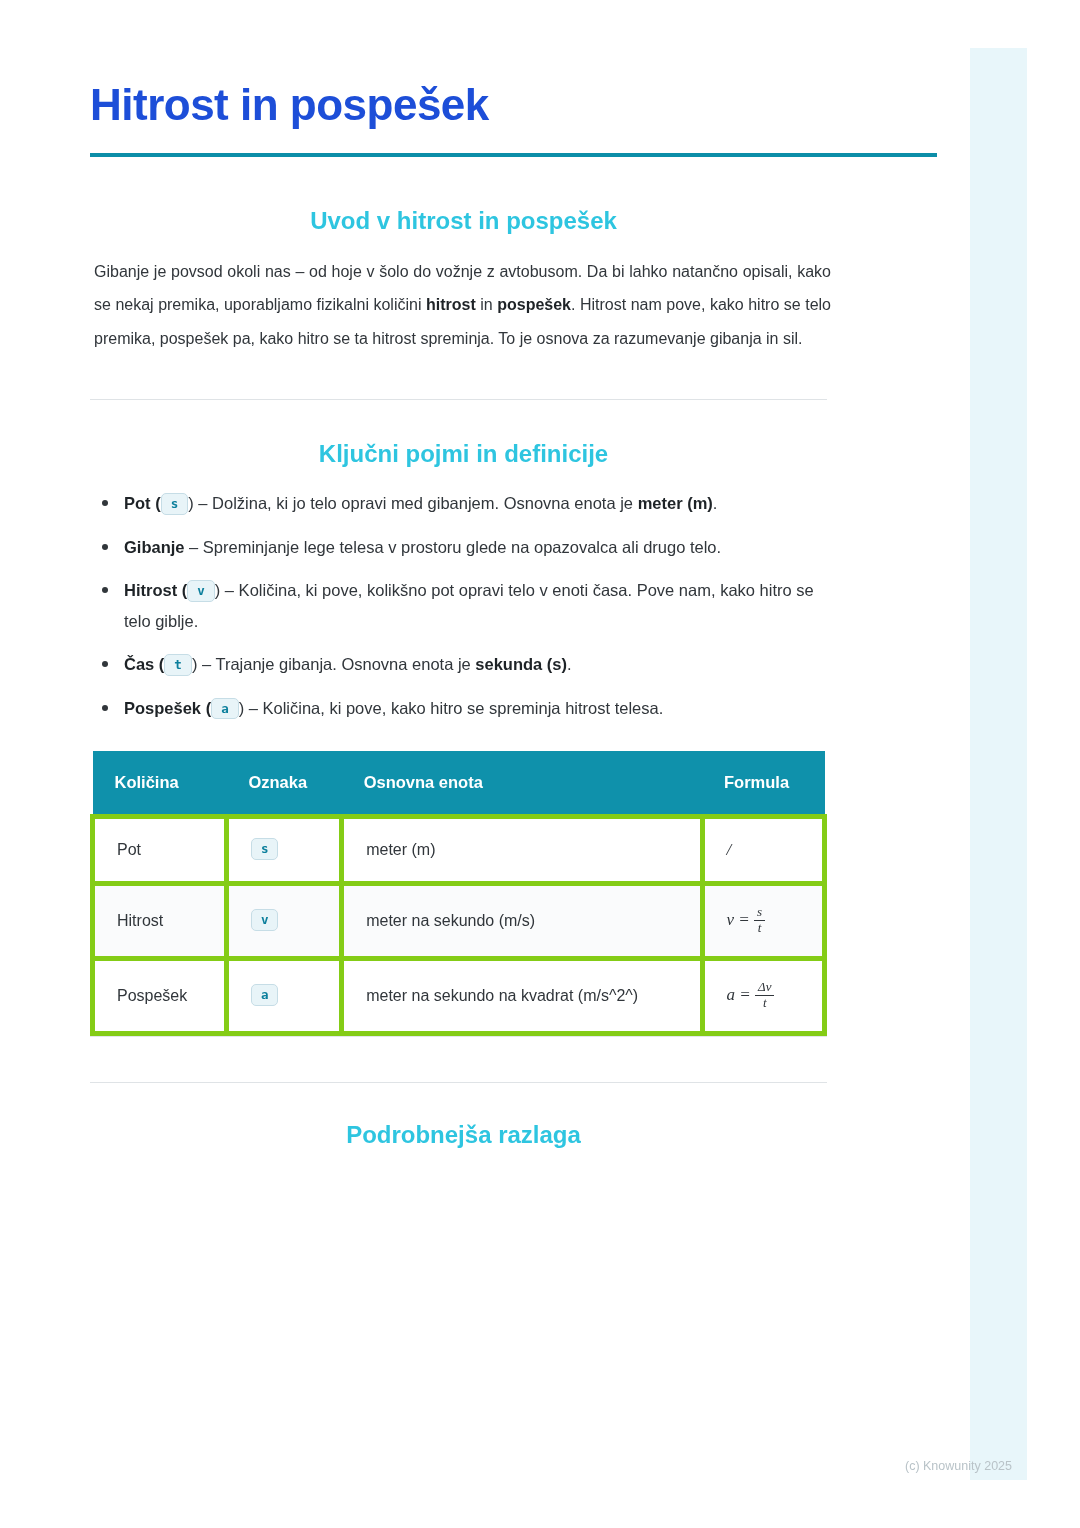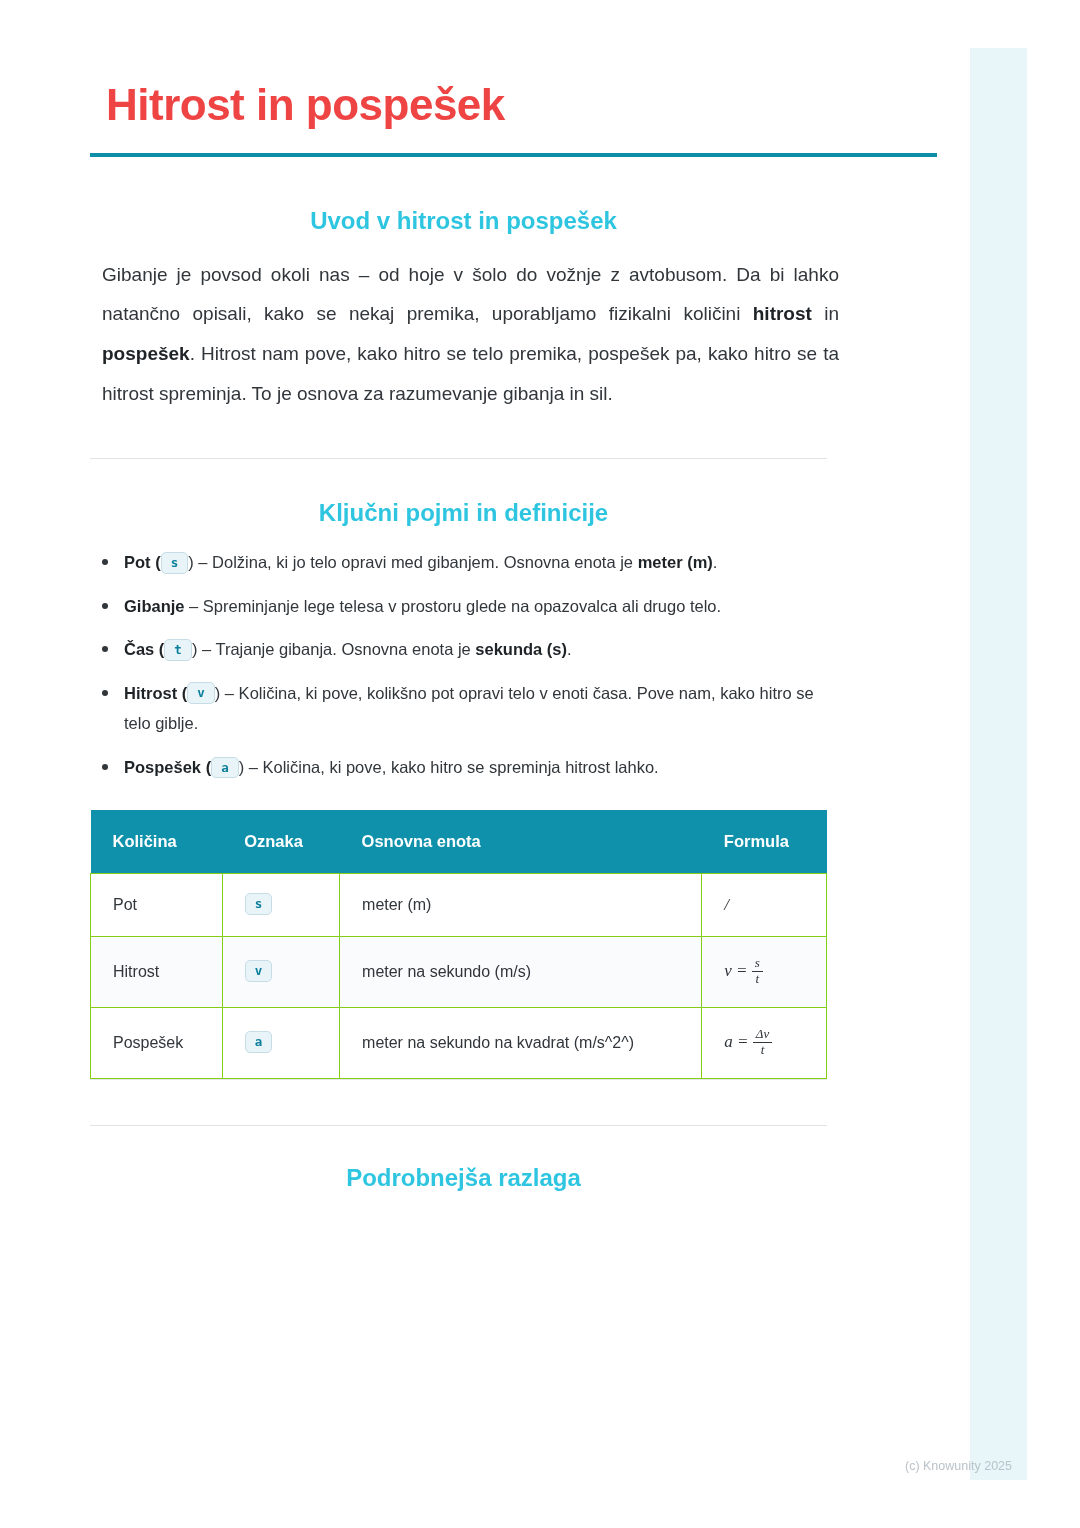--- a/index.html
+++ b/index.html
@@ -28,43 +28,43 @@
   .content {
     position: absolute;
     left: 90px;
     top: 80px;
     width: 747px;
   }
   h1.doc-title {
     font-size: 44px;
     line-height: 1.15;
     font-weight: bold;
-    color: #ef4444;
-    margin: 0 0 22px 16px;
+    color: #1d4ed8;
+    margin: 0 0 22px 0;
     letter-spacing: -0.5px;
   }
   .title-rule {
     height: 4px;
     background: #0c8ea8;
     width: 847px;
     margin-left: 0;
     margin-bottom: 50px;
   }
   h2.section {
     font-size: 24px;
     font-weight: bold;
     color: #2ec5e0;
     margin: 0 0 20px 0;
     text-align: center;
   }
   p.body-text {
-    font-size: 19px;
+    font-size: 16px;
     line-height: 2.1;
     color: #31363b;
-    margin: 12px;
+    margin: 4px;
     text-align: justify;
     width: 737px;
   }
   p.body-text b { font-weight: bold; color: #1e2327; }
   .divider {
     height: 1px;
     background: #dfe3e6;
     margin: 44px 0 40px 0;
     width: 737px;
   }
@@ -117,21 +117,21 @@
   table.qtable thead th {
     background: #0f91ab;
     color: #ffffff;
     font-weight: bold;
     font-size: 16.5px;
     text-align: left;
     padding: 22px 22px;
     border: none;
   }
   table.qtable tbody td {
-    border: 1px solid #84cc16;
+    border: 5px solid #84cc16;
     padding: 20px 22px;
     color: #31363b;
     vertical-align: middle;
     background: #ffffff;
   }
   table.qtable tbody tr:nth-child(even) td { background: #fafbfc; }
   td.col-sym { text-align: left; }
   td.col-formula { font-family: "Liberation Serif", serif; font-style: italic; font-size: 17px; }
   .frac {
     display: inline-block;
@@ -170,23 +170,23 @@
     <h2 class="section">Uvod v hitrost in pospešek</h2>
     <p class="body-text"><span>Gibanje je povsod okoli nas – od hoje v šolo do vožnje z avtobusom. Da bi lahko natančno opisali, kako se nekaj premika, uporabljamo fizikalni količini </span><b>hitrost</b><span> in </span><b>pospešek</b><span>. Hitrost nam pove, kako hitro se telo premika, pospešek pa, kako hitro se ta hitrost spreminja. To je osnova za razumevanje gibanja in sil.</span></p>
 
     <div class="divider"></div>
 
     <h2 class="section">Ključni pojmi in definicije</h2>
 
     <ul class="terms">
       <li><b>Pot (</b><span class="sym">s</span><span>) – Dolžina, ki jo telo opravi med gibanjem. Osnovna enota je </span><b>meter (m)</b><span>.</span></li>
       <li><b>Gibanje</b><span> – Spreminjanje lege telesa v prostoru glede na opazovalca ali drugo telo.</span></li>
+      <li><b>Hitrost (</b><span class="sym">v</span><span>) – Količina, ki pove, kolikšno pot opravi telo v enoti časa. Pove nam, kako hitro se telo giblje.</span></li>
       <li><b>Čas (</b><span class="sym">t</span><span>) – Trajanje gibanja. Osnovna enota je </span><b>sekunda (s)</b><span>.</span></li>
-      <li><b>Hitrost (</b><span class="sym">v</span><span>) – Količina, ki pove, kolikšno pot opravi telo v enoti časa. Pove nam, kako hitro se telo giblje.</span></li>
-      <li><b>Pospešek (</b><span class="sym">a</span><span>) – Količina, ki pove, kako hitro se spreminja hitrost lahko.</span></li>
+      <li><b>Pospešek (</b><span class="sym">a</span><span>) – Količina, ki pove, kako hitro se spreminja hitrost telesa.</span></li>
     </ul>
 
     <div class="tbl-wrap">
       <table class="qtable">
         <thead>
           <tr>
             <th>Količina</th>
             <th>Oznaka</th>
             <th>Osnovna enota</th>
             <th>Formula</th>

